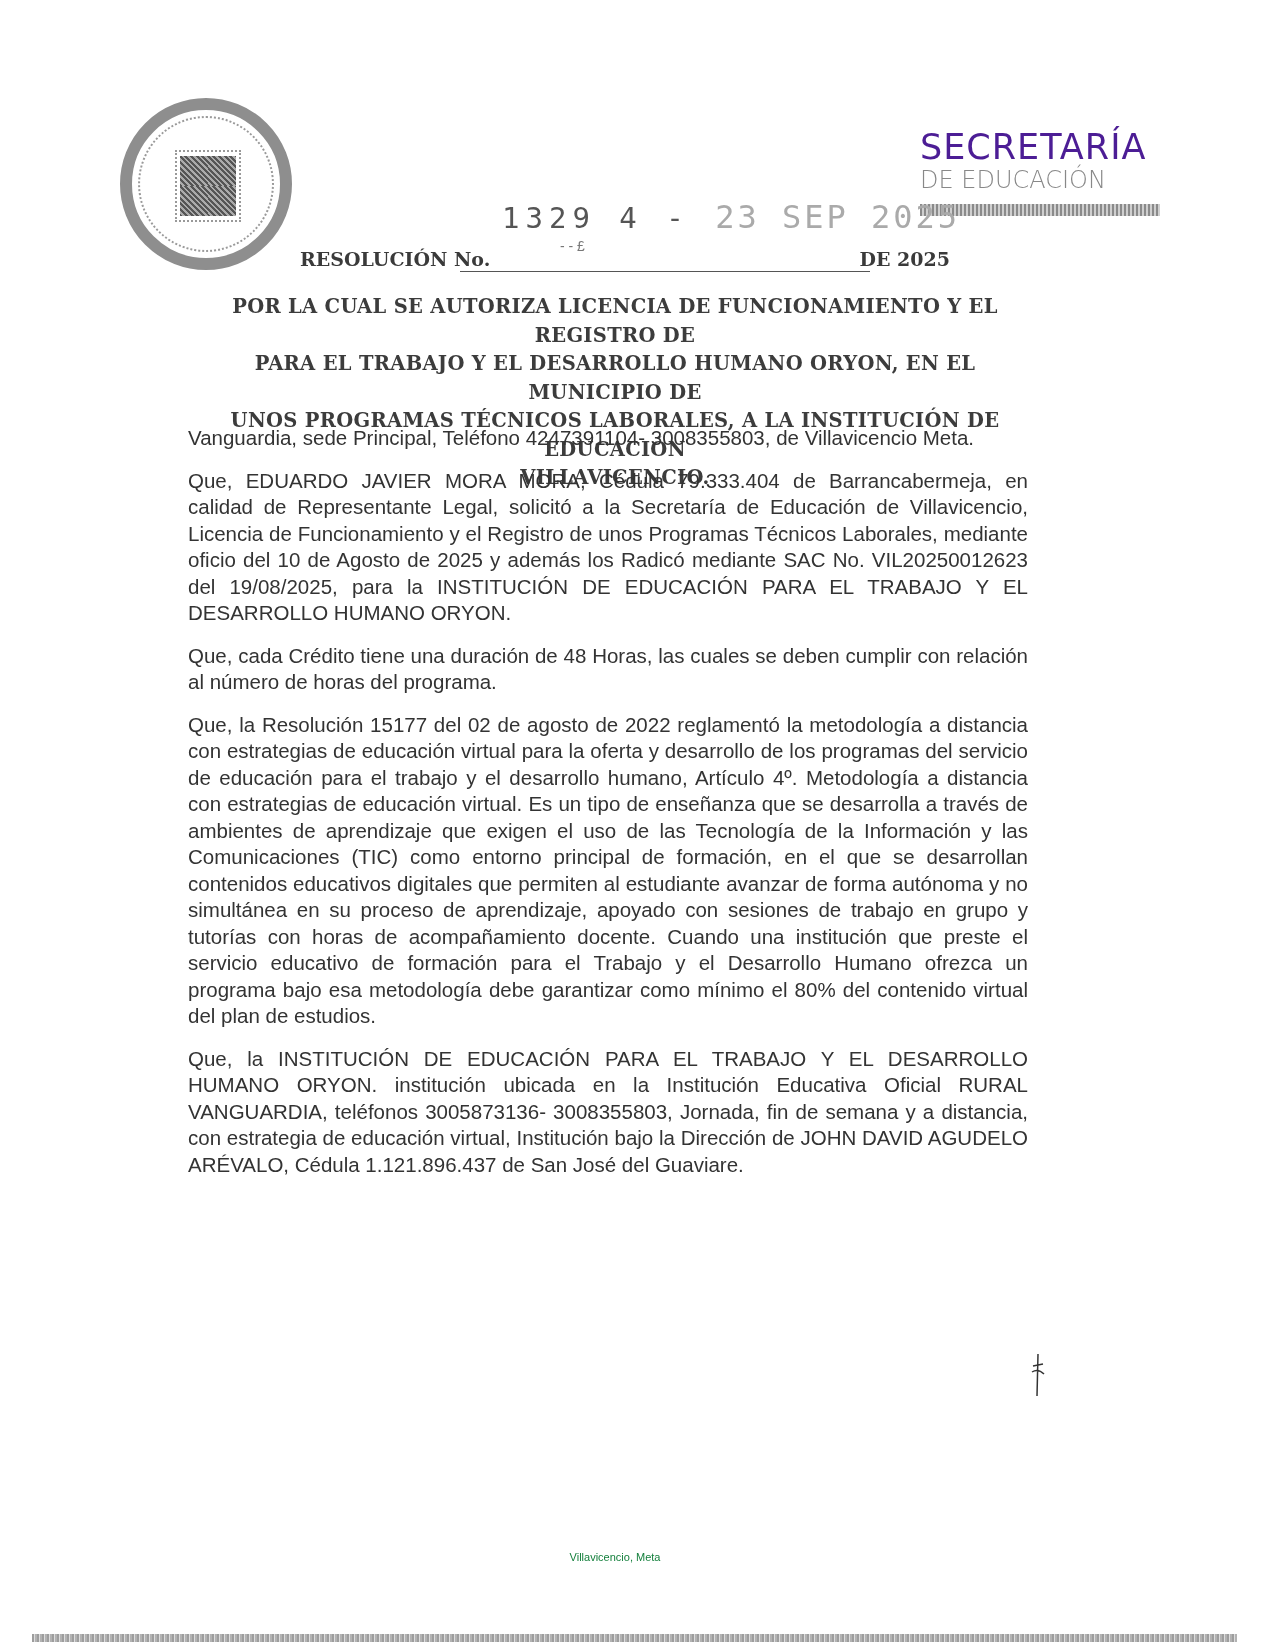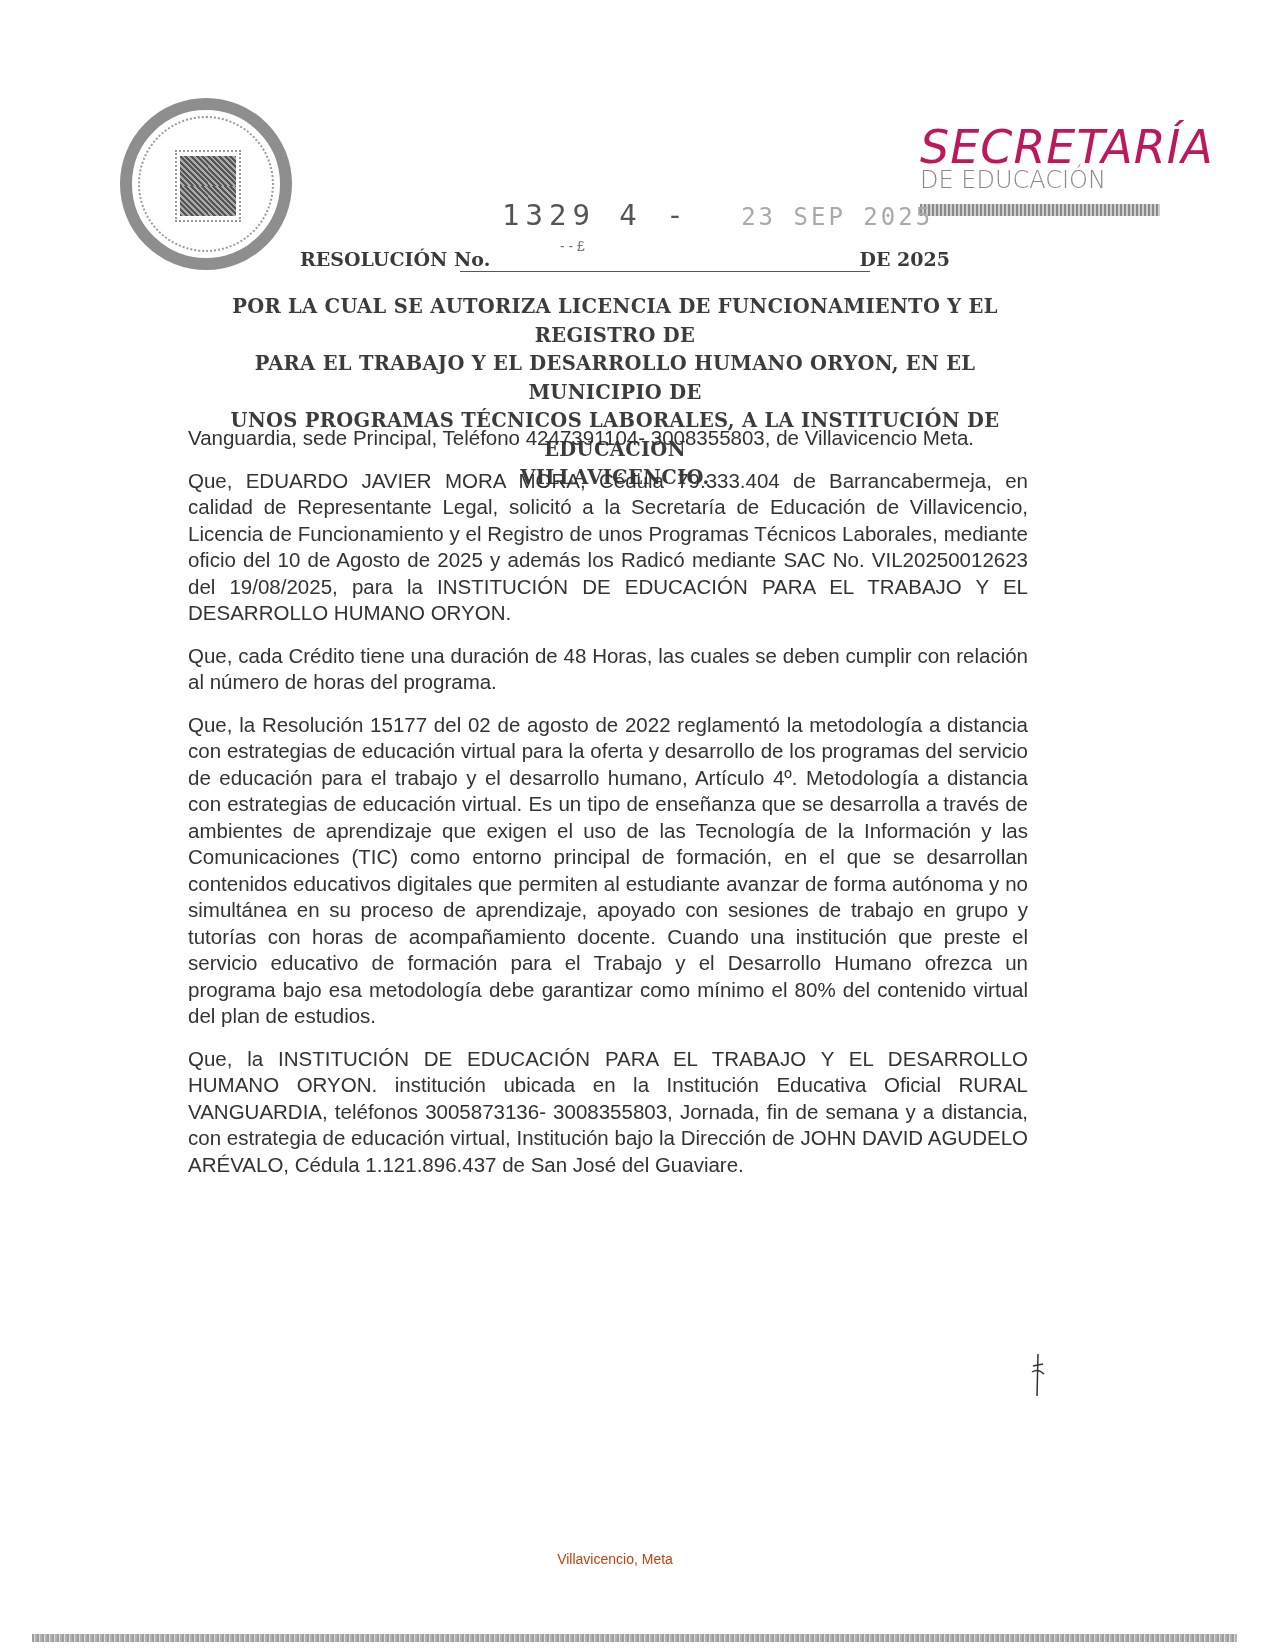--- a/index.html
+++ b/index.html
@@ -10,45 +10,45 @@
     .seal { position: absolute; left: 120px; top: 98px; width: 172px; height: 172px; border-radius: 50%;
       border: 12px solid #8e8e8e; box-sizing: border-box; }
     .seal::after { content: ""; position: absolute; inset: 6px; border-radius: 50%; border: 2px dotted #9a9a9a; }
     .seal-shield { position: absolute; left: 43px; top: 40px; width: 66px; height: 72px; border: 2px dotted #999; box-sizing: border-box; }
     .seal-shield .q { position: absolute; width: 28px; height: 30px; background: repeating-linear-gradient(45deg,#555 0 2px,#aaa 2px 4px); }
     .seal-shield .q1 { left: 3px; top: 4px; } .seal-shield .q2 { right: 3px; top: 4px; }
     .seal-shield .q3 { left: 3px; bottom: 4px; } .seal-shield .q4 { right: 3px; bottom: 4px; }
 
     
     .logo { position: absolute; left: 920px; top: 128px; width: 245px; text-align: left; }
-    .logo-line1 { font-family: "DejaVu Sans", sans-serif; font-size: 46px; color: #be185d; letter-spacing: 1px; line-height: 38px; font-style: italic; }
+    .logo-line1 { font-family: "DejaVu Sans", sans-serif; font-size: 35px; color: #4c1d95; letter-spacing: 1px; line-height: 38px; }
     .logo-line2 { font-family: "DejaVu Sans", sans-serif; font-size: 24px; color: #888; letter-spacing: 0px; line-height: 28px; font-weight: 300; }
     .logo-bar { margin-top: 10px; height: 12px; width: 240px; background: repeating-linear-gradient(90deg,#8a8a8a 0 2px,#cfcfcf 2px 4px); }
 
     
     .stamp { position: absolute; left: 502px; top: 198px; font-family: "DejaVu Sans Mono", monospace; font-size: 29px; color: #555; letter-spacing: 6px; }
-    .stamp .date { color: #aaa; font-size: 24px; letter-spacing: 3px; margin-left: 28px; }
+    .stamp .date { color: #aaa; font-size: 32px; letter-spacing: 3px; margin-left: 2px; }
     .stamp-mark { position: absolute; left: 560px; top: 238px; font-size: 14px; color: #777; }
     .res-line { position: absolute; left: 300px; top: 248px; width: 650px; height: 30px; }
     .res-label { position: absolute; left: 0; top: 0; font-family: "DejaVu Serif", serif; font-weight: bold; font-size: 19px; color: #3a3a3a; }
     .res-underline { position: absolute; left: 160px; right: 80px; top: 23px; border-bottom: 1.5px solid #555; }
     .res-year { position: absolute; right: 0; top: 0; font-family: "DejaVu Serif", serif; font-weight: bold; font-size: 19px; color: #3a3a3a; }
 
     
     .title { position: absolute; left: 185px; top: 293px; width: 860px; text-align: center; font-family: "DejaVu Serif", serif; font-weight: bold; font-size: 19.5px; line-height: 28.5px; color: #3c3c3c; letter-spacing: 0.3px; }
 
     
     .body { position: absolute; left: 188px; top: 425px; width: 840px; font-family: "Liberation Sans", sans-serif; font-size: 20.5px; line-height: 26.5px; color: #333; text-align: justify; }
     .body p { margin: 0 0 16px 0; }
 
     .initial { position: absolute; left: 1030px; top: 1352px; width: 16px; height: 46px; }
 
     
     .footer { position: absolute; left: 180px; top: 1484px; width: 870px; text-align: center; font-family: "Liberation Sans", sans-serif; font-size: 13.5px; color: #8a8a8a; line-height: 22px; }
-    .footer-city { position: absolute; left: 180px; top: 1551px; width: 870px; text-align: center; font-family: "Liberation Sans", sans-serif; font-size: 14px; color: #c2410c; }
+    .footer-city { position: absolute; left: 180px; top: 1551px; width: 870px; text-align: center; font-family: "Liberation Sans", sans-serif; font-size: 11px; color: #15803d; }
     .bottom-bar { position: absolute; left: 32px; top: 1634px; width: 1205px; height: 8px; background: repeating-linear-gradient(90deg,#8c8c8c 0 2px,#d8d8d8 2px 3px,#a5a5a5 3px 5px); opacity: 0.85; }
   </style>
 </head>
 <body>
 
 <div class="page">
 
   <div class="seal">
     <div class="seal-shield">
       <div class="q q1"></div>

